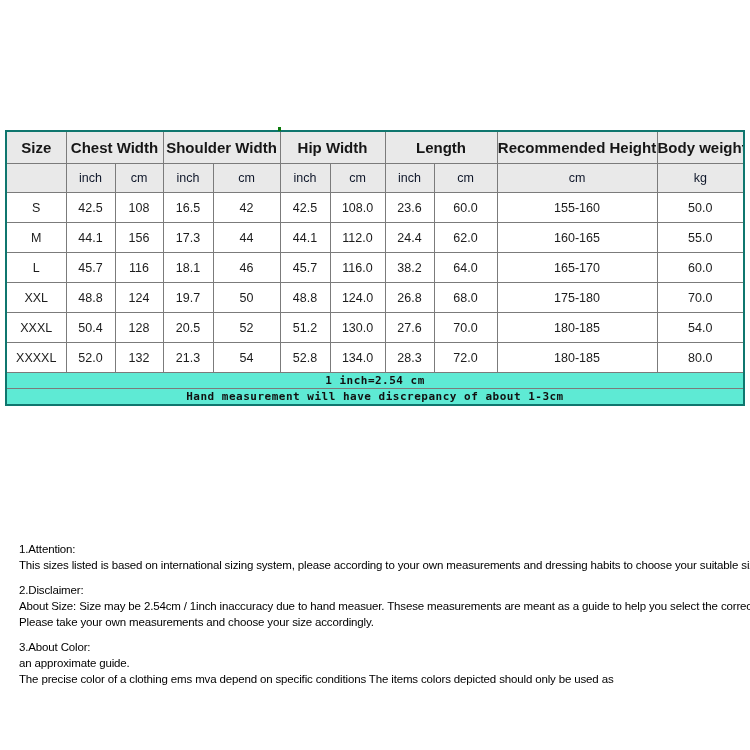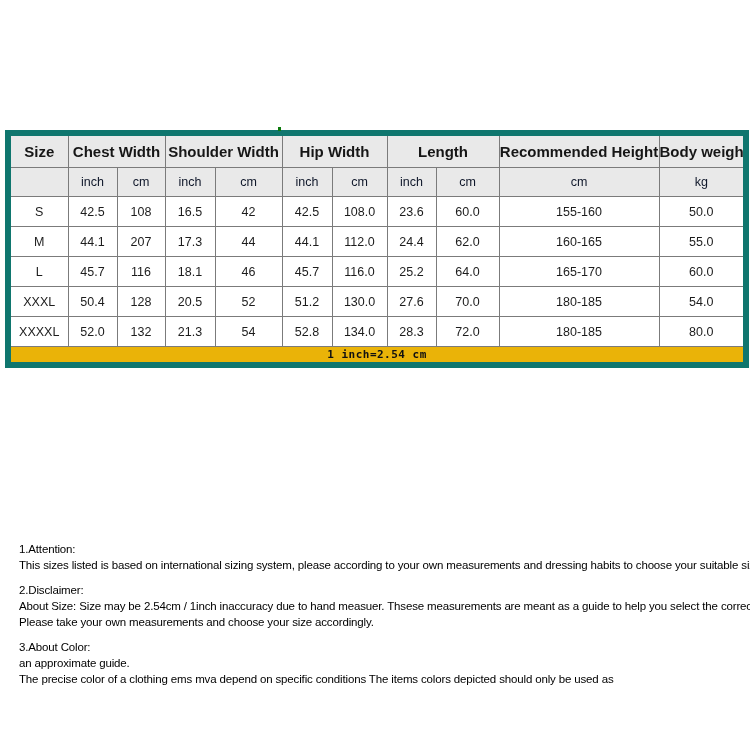--- a/index.html
+++ b/index.html
@@ -16,21 +16,21 @@
     color: #111111;
   }
   
   .size-table {
     position: absolute;
     left: 5px;
     top: 130px;
     width: 738px;
     border-collapse: collapse;
     table-layout: fixed;
-    border: 6px solid #0f766e;
+    border: 2px solid #0f766e;
     background: #ffffff;
   }
   .size-table td, .size-table th {
     border: 1px solid #7b7b7b;
     text-align: center;
     vertical-align: middle;
     padding: 0;
     overflow: hidden;
     white-space: nowrap;
   }
@@ -53,21 +53,21 @@
     color: #1c1c1c;
     background: #ffffff;
   }
   .size-table td.note {
     height: 15px;
     font-family: "DejaVu Sans Mono", monospace;
     font-weight: bold;
     font-size: 11px;
     letter-spacing: 0.5px;
     color: #111111;
-    background: #eab308;
+    background: #5eead4;
   }
   
   .green-marker {
     position: absolute;
     left: 278px;
     top: 127px;
     width: 3px;
     height: 4px;
     background: #0c7a0c;
   }
@@ -139,42 +139,55 @@
       <td class="val">42.5</td>
       <td class="val">108.0</td>
       <td class="val">23.6</td>
       <td class="val">60.0</td>
       <td class="val">155-160</td>
       <td class="val">50.0</td>
     </tr>
     <tr>
       <td class="val">M</td>
       <td class="val">44.1</td>
-      <td class="val">207</td>
+      <td class="val">156</td>
       <td class="val">17.3</td>
       <td class="val">44</td>
       <td class="val">44.1</td>
       <td class="val">112.0</td>
       <td class="val">24.4</td>
       <td class="val">62.0</td>
       <td class="val">160-165</td>
       <td class="val">55.0</td>
     </tr>
     <tr>
       <td class="val">L</td>
       <td class="val">45.7</td>
       <td class="val">116</td>
       <td class="val">18.1</td>
       <td class="val">46</td>
       <td class="val">45.7</td>
       <td class="val">116.0</td>
-      <td class="val">25.2</td>
+      <td class="val">38.2</td>
       <td class="val">64.0</td>
       <td class="val">165-170</td>
       <td class="val">60.0</td>
+    </tr>
+    <tr>
+      <td class="val">XXL</td>
+      <td class="val">48.8</td>
+      <td class="val">124</td>
+      <td class="val">19.7</td>
+      <td class="val">50</td>
+      <td class="val">48.8</td>
+      <td class="val">124.0</td>
+      <td class="val">26.8</td>
+      <td class="val">68.0</td>
+      <td class="val">175-180</td>
+      <td class="val">70.0</td>
     </tr>
     <tr>
       <td class="val">XXXL</td>
       <td class="val">50.4</td>
       <td class="val">128</td>
       <td class="val">20.5</td>
       <td class="val">52</td>
       <td class="val">51.2</td>
       <td class="val">130.0</td>
       <td class="val">27.6</td>
@@ -191,20 +204,23 @@
       <td class="val">52.8</td>
       <td class="val">134.0</td>
       <td class="val">28.3</td>
       <td class="val">72.0</td>
       <td class="val">180-185</td>
       <td class="val">80.0</td>
     </tr>
 
     <tr>
       <td class="note" colspan="11">1 inch=2.54 cm</td>
+    </tr>
+    <tr>
+      <td class="note" colspan="11">Hand measurement will have discrepancy of about 1-3cm</td>
     </tr>
   </tbody>
 </table>
 
 <div class="green-marker"></div>
 
 <div class="notes">
   <div class="section">
     <div class="line">1.Attention:</div>
     <div class="line">This sizes listed is based on international sizing system, please according to your own measurements and dressing habits to choose your suitable size.</div>

